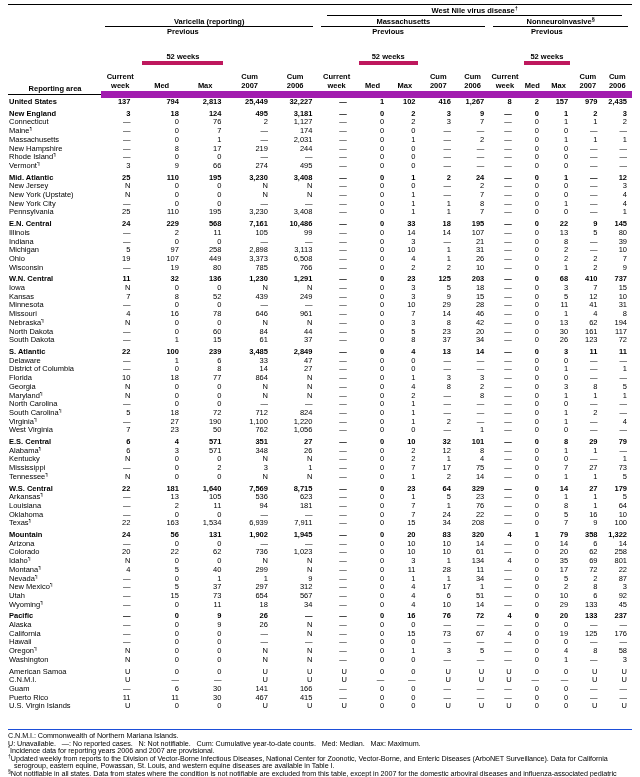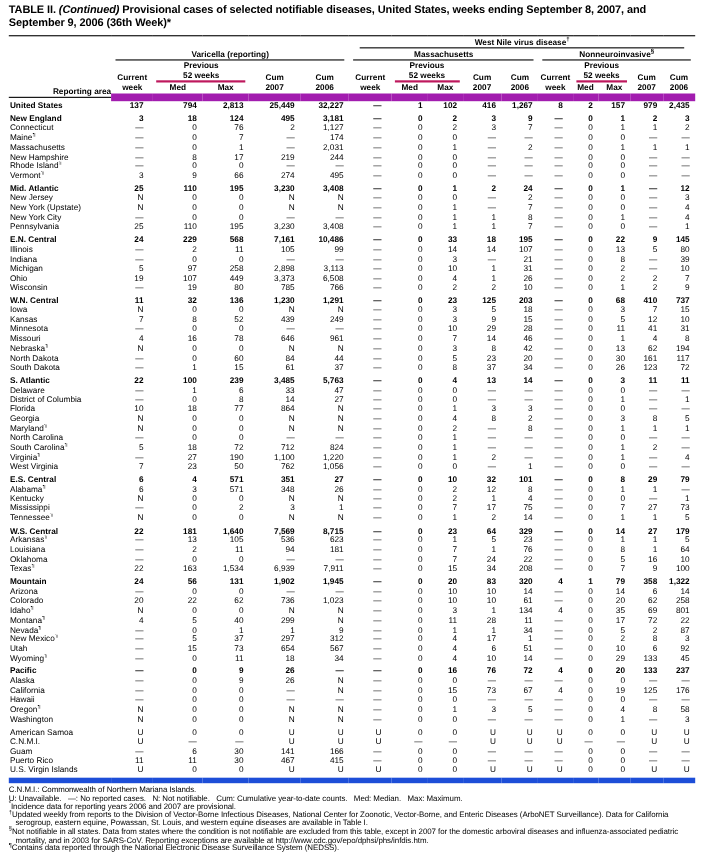--- a/index.html
+++ b/index.html
@@ -3,45 +3,44 @@
 <meta charset="utf-8">
 <style>
   html,body{margin:0;padding:0;background:#fff;}
   .page{width:640px;height:777px;box-sizing:border-box;padding:4px 8px 0 8px;background:#fff;color:#000;
         font-family:"Liberation Sans",sans-serif;overflow:hidden;}
   .title{font-weight:700;font-size:10px;line-height:12px;letter-spacing:-0.1px;margin:0 0 4px 0;}
   .title .cont{font-style:italic;}
   table{border-collapse:collapse;table-layout:fixed;width:624px;border-top:1.5px solid #000;}
   th,td{padding:0;}
   thead th{font-weight:700;font-size:7.5px;line-height:9px;text-align:center;vertical-align:bottom;}
-  .area-head{text-align:right;vertical-align:bottom;border-bottom:1px solid #000;padding-bottom:1px;padding-left:1px;}
+  .area-head{text-align:center;vertical-align:bottom;border-bottom:1px solid #000;padding-bottom:1px;padding-left:1px;}
   .wnv .lbl,.grp .lbl{border-bottom:1px solid #000;padding-top:1px;}
   .wnv .lbl{margin:0 10px;}
   .grp .lbl{margin:0 4px;}
-  .w52 .lbl2{border-bottom:2px solid #be185d;margin:0 3px;}
+  .w52 .lbl2{border-bottom:4px solid #be185d;margin:16px 3px;}
   .h5 th{border-bottom:7px solid #a21caf;padding-bottom:1px;}
   sup{font-size:5.5px;vertical-align:super;line-height:0;}
   tbody td{font-size:7.5px;line-height:8.7px;text-align:right;padding-right:5px;white-space:nowrap;vertical-align:bottom;}
   tbody td.cw{padding-right:9px;}
   tbody td.area{text-align:left;padding-right:0;padding-left:1px;overflow:hidden;}
   tbody tr.bold td{font-weight:700;}
   tbody tr.gap td{padding-top:3px;}
-  tbody tr:last-child td{border-bottom:5px solid #1d4ed8;padding-bottom:2px;}
+  tbody tr:last-child td{border-bottom:1px solid #1d4ed8;padding-bottom:18px;}
   .c1{width:92px}.c2{width:38px}.c3{width:44px}.c4{width:42px}.c5{width:46px}.c6{width:44px}
   .c7{width:38px}.c8{width:33px}.c9{width:31px}.c10{width:35px}.c11{width:33px}
   .c12{width:31px}.c13{width:23px}.c14{width:29px}.c15{width:29px}.c16{width:29px}
   .footnotes{margin-top:2px;font-size:7.2px;line-height:7.6px;letter-spacing:-0.05px;}
   .fn{padding-left:6px;text-indent:-6px;}
   .fn sup{font-size:5.2px;}
 </style>
 </head>
 <body>
 
 <div class="page">
-  <div class="title"><span>TABLE II. </span><span class="cont">(Continued) </span><span>Provisional cases of selected notifiable diseases, United States, weeks ending September 8, 2007, and September 9, 2006 (36th Week)*</span></div>
 
   <table>
     <colgroup>
       <col class="c1">
         <col class="c2">
         <col class="c3">
         <col class="c4">
         <col class="c5">
         <col class="c6">
       <col class="c7">
@@ -612,21 +611,21 @@
           <td>26</td>
           <td>123</td>
           <td>72</td>
         </tr>
         <tr class="bold gap">
           <td class="area"><span>S. Atlantic</span><sup></sup></td>
           <td class="cw">22</td>
           <td>100</td>
           <td>239</td>
           <td>3,485</td>
-          <td>5,763</td>
+          <td>2,849</td>
           <td class="cw">—</td>
           <td>0</td>
           <td>4</td>
           <td>13</td>
           <td>14</td>
           <td class="cw">—</td>
           <td>0</td>
           <td>3</td>
           <td>11</td>
           <td>11</td>

